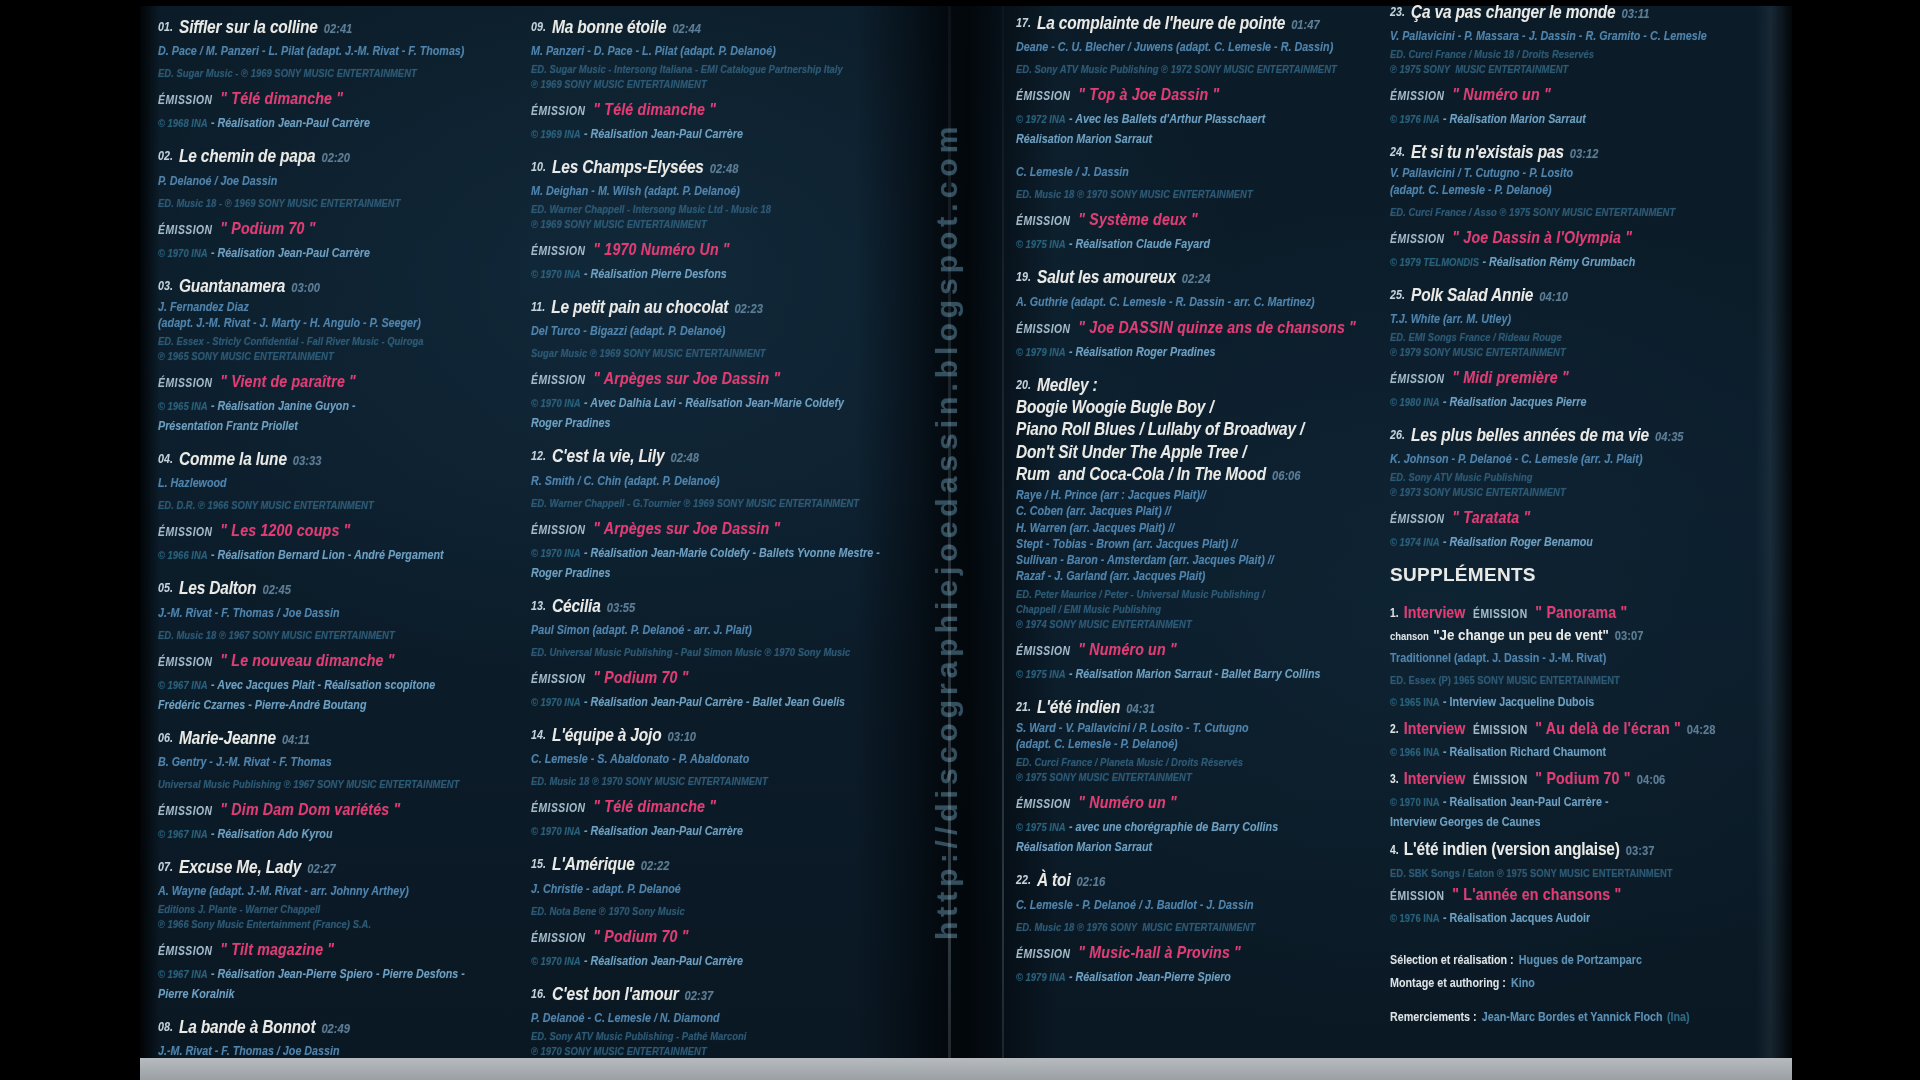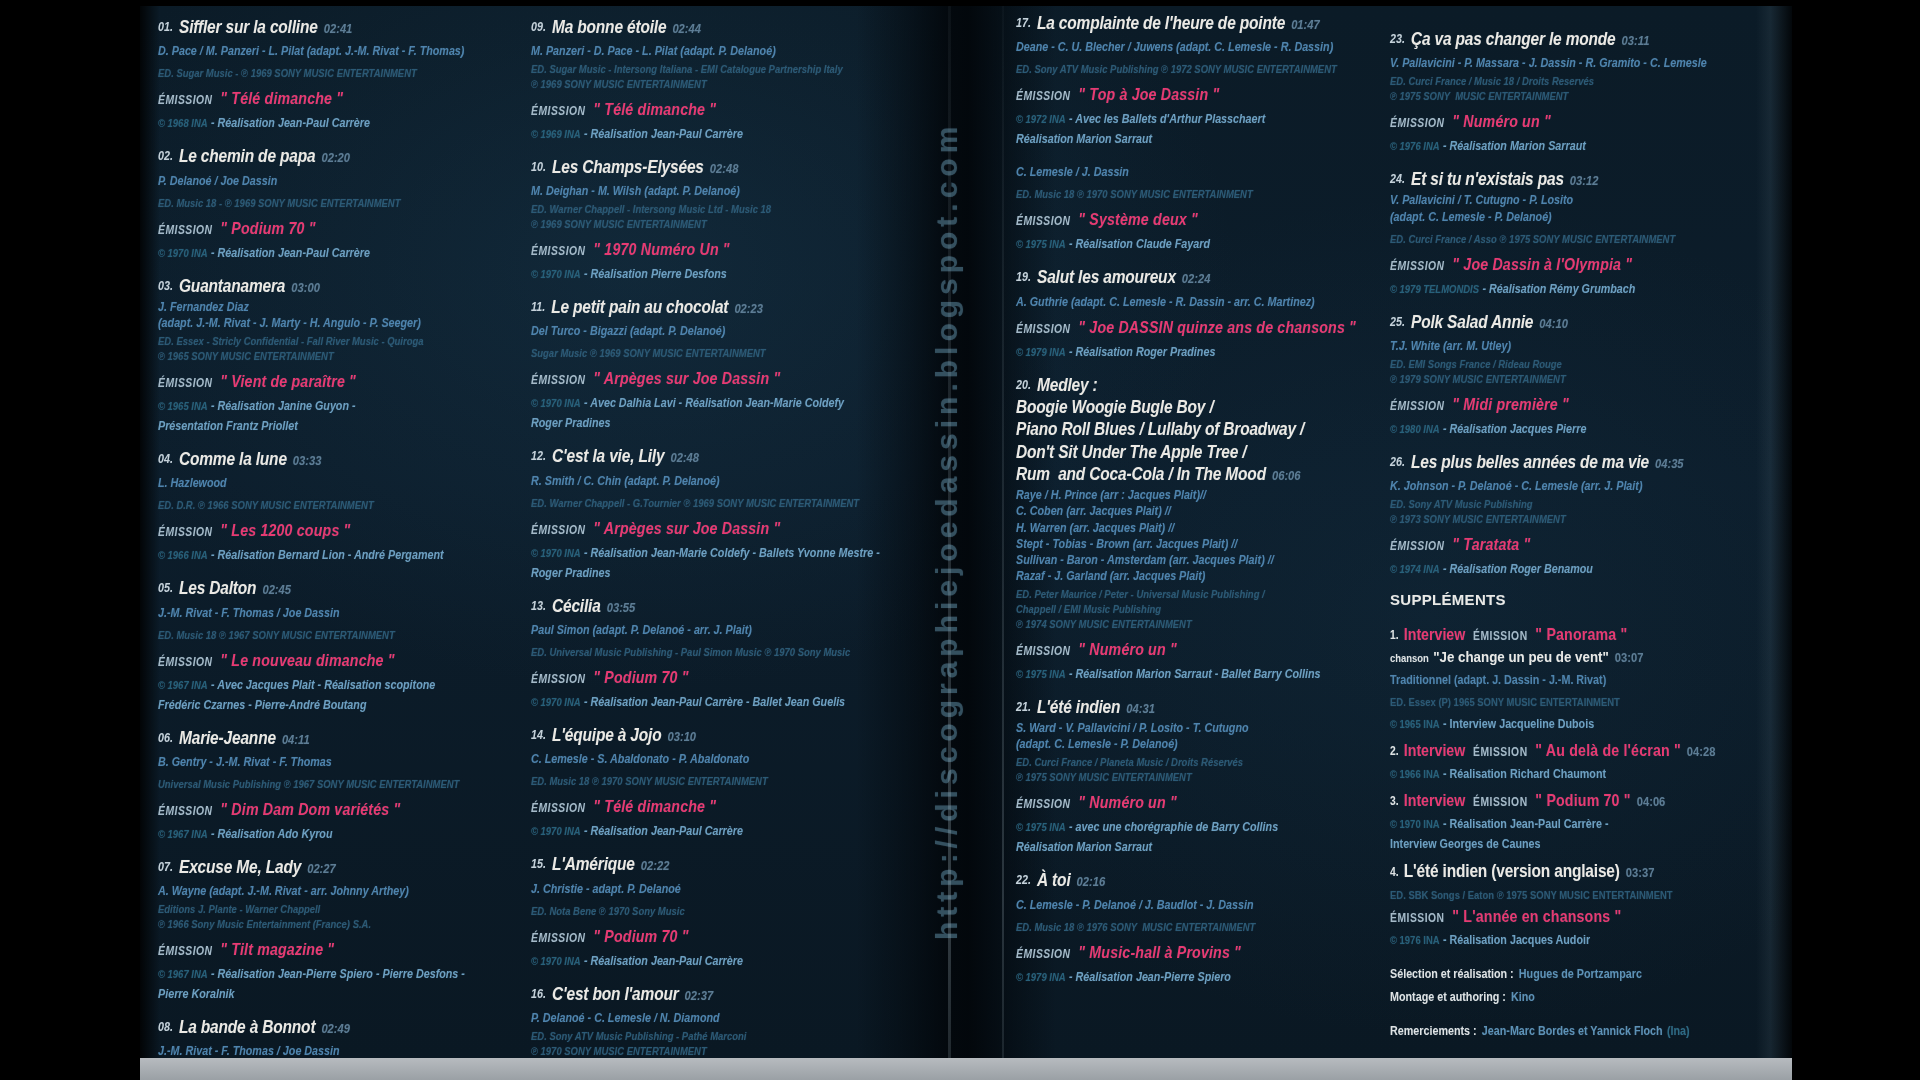--- a/index.html
+++ b/index.html
@@ -23,43 +23,43 @@
   .scan-strip{position:absolute;left:140px;top:1058px;width:1652px;height:22px;
          background:linear-gradient(180deg,#b7bbbf,#9aa0a5);}
   .url{position:absolute;left:922px;top:6px;height:1050px;width:50px;
        writing-mode:vertical-rl;transform:rotate(180deg);
        display:flex;align-items:center;justify-content:center;
        font-size:30px;font-weight:bold;color:#3a5868;letter-spacing:5px;opacity:.9;}
   .col{position:absolute;}
   #col1{left:158px;top:16px;width:372px;}
   #col2{left:531px;top:16px;width:410px;}
   #col3{left:1016px;top:12px;width:372px;}
-  #col4{left:1390px;top:28px;width:400px;}
+  #col4{left:1390px;top:1px;width:400px;}
   .track{margin-bottom:13px;font-style:italic;}
   .line{margin:0 0 2px 0;line-height:1.25;}
   .scale{display:inline-block;transform:scaleX(.86);transform-origin:0 0;white-space:pre;}
   .t-num{font-size:12.5px;font-weight:bold;color:#c6d2da;margin-right:7px;vertical-align:2px;}
   .t-title{font-size:18px;font-weight:bold;color:#ebe9e4;letter-spacing:-.2px;line-height:1.24;}
   .t-time{font-size:13px;font-weight:bold;color:#5d7d95;margin-left:7px;}
   .t-writers{font-size:12.5px;font-weight:bold;color:#4e84ae;line-height:1.3;}
   .t-pub{font-size:11px;font-weight:bold;color:#2b5a76;line-height:1.34;}
   .em-line{margin-top:6px;margin-bottom:3px;}
   .em-label{font-size:12px;font-weight:bold;color:#a5bac8;letter-spacing:.6px;margin-right:9px;}
   .em-show{font-size:16.5px;font-weight:bold;color:#e73a72;letter-spacing:.2px;}
   .real-line{margin-top:3px;}
   .t-ina{font-size:11px;font-weight:bold;color:#27617b;margin-right:4px;}
   .t-real{font-size:12.5px;font-weight:bold;color:#6da0c2;line-height:1.3;}
-  .suppl-heading{font-size:15px;font-weight:bold;color:#e9e9e6;margin:8px 0 16px 0;letter-spacing:.3px;}
+  .suppl-heading{font-size:19px;font-weight:bold;color:#e9e9e6;margin:8px 0 16px 0;letter-spacing:.3px;}
   .s-item{margin-bottom:7px;}
   .s-num{font-size:12px;font-weight:bold;color:#dfe3e3;margin-right:6px;vertical-align:1px;}
   .s-kind{font-size:16.5px;font-weight:bold;color:#e73a72;margin-right:9px;}
   .s-chanson{font-size:11px;font-weight:bold;color:#dfe3e3;margin-right:5px;}
   .s-song{font-size:15.5px;font-weight:bold;color:#e9e9e6;}
   .s-title{font-size:18px;font-weight:bold;color:#ebe9e4;letter-spacing:-.2px;}
-  .credits{margin-top:14px;}
+  .credits{margin-top:22px;}
   .credits .line{margin-bottom:3px;}
   .c-label{font-size:12.5px;font-weight:bold;color:#dfe3e4;margin-right:6px;}
   .c-value{font-size:12.5px;font-weight:bold;color:#5d92b7;}
   .c-ina{font-size:12.5px;font-weight:bold;color:#2d6a84;margin-left:5px;}
   .remerciements{margin-top:14px;}
 </style>
 </head>
 <body>
 
 <div class="stage">

